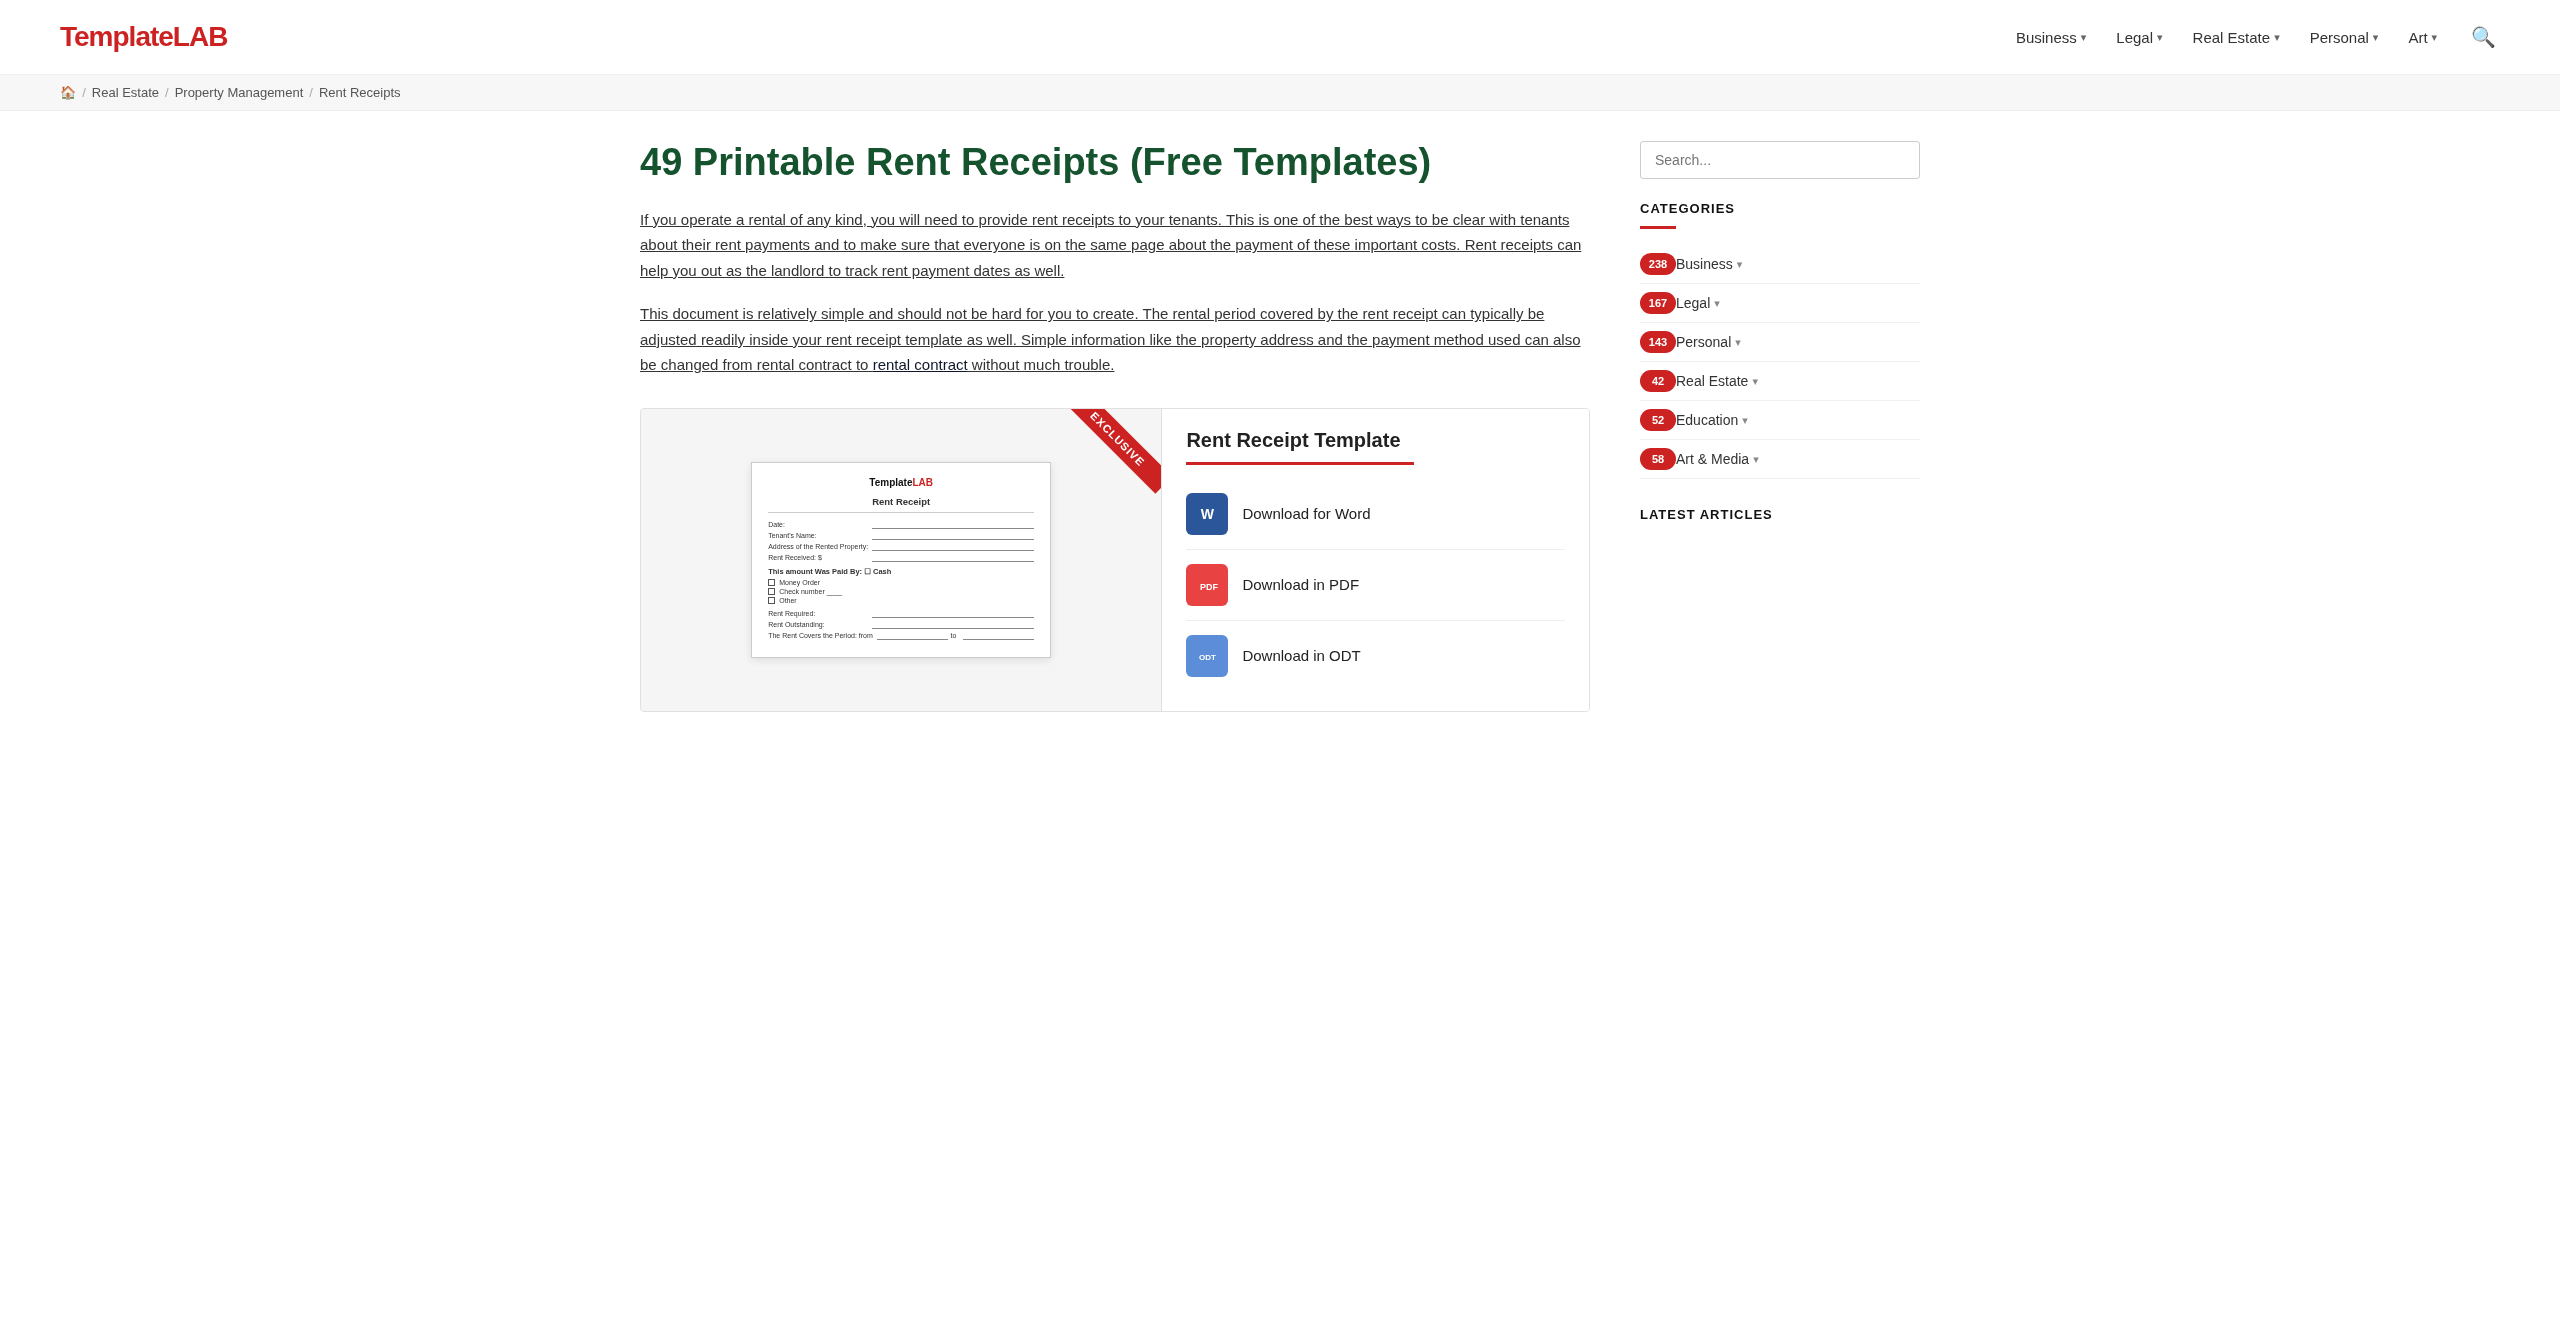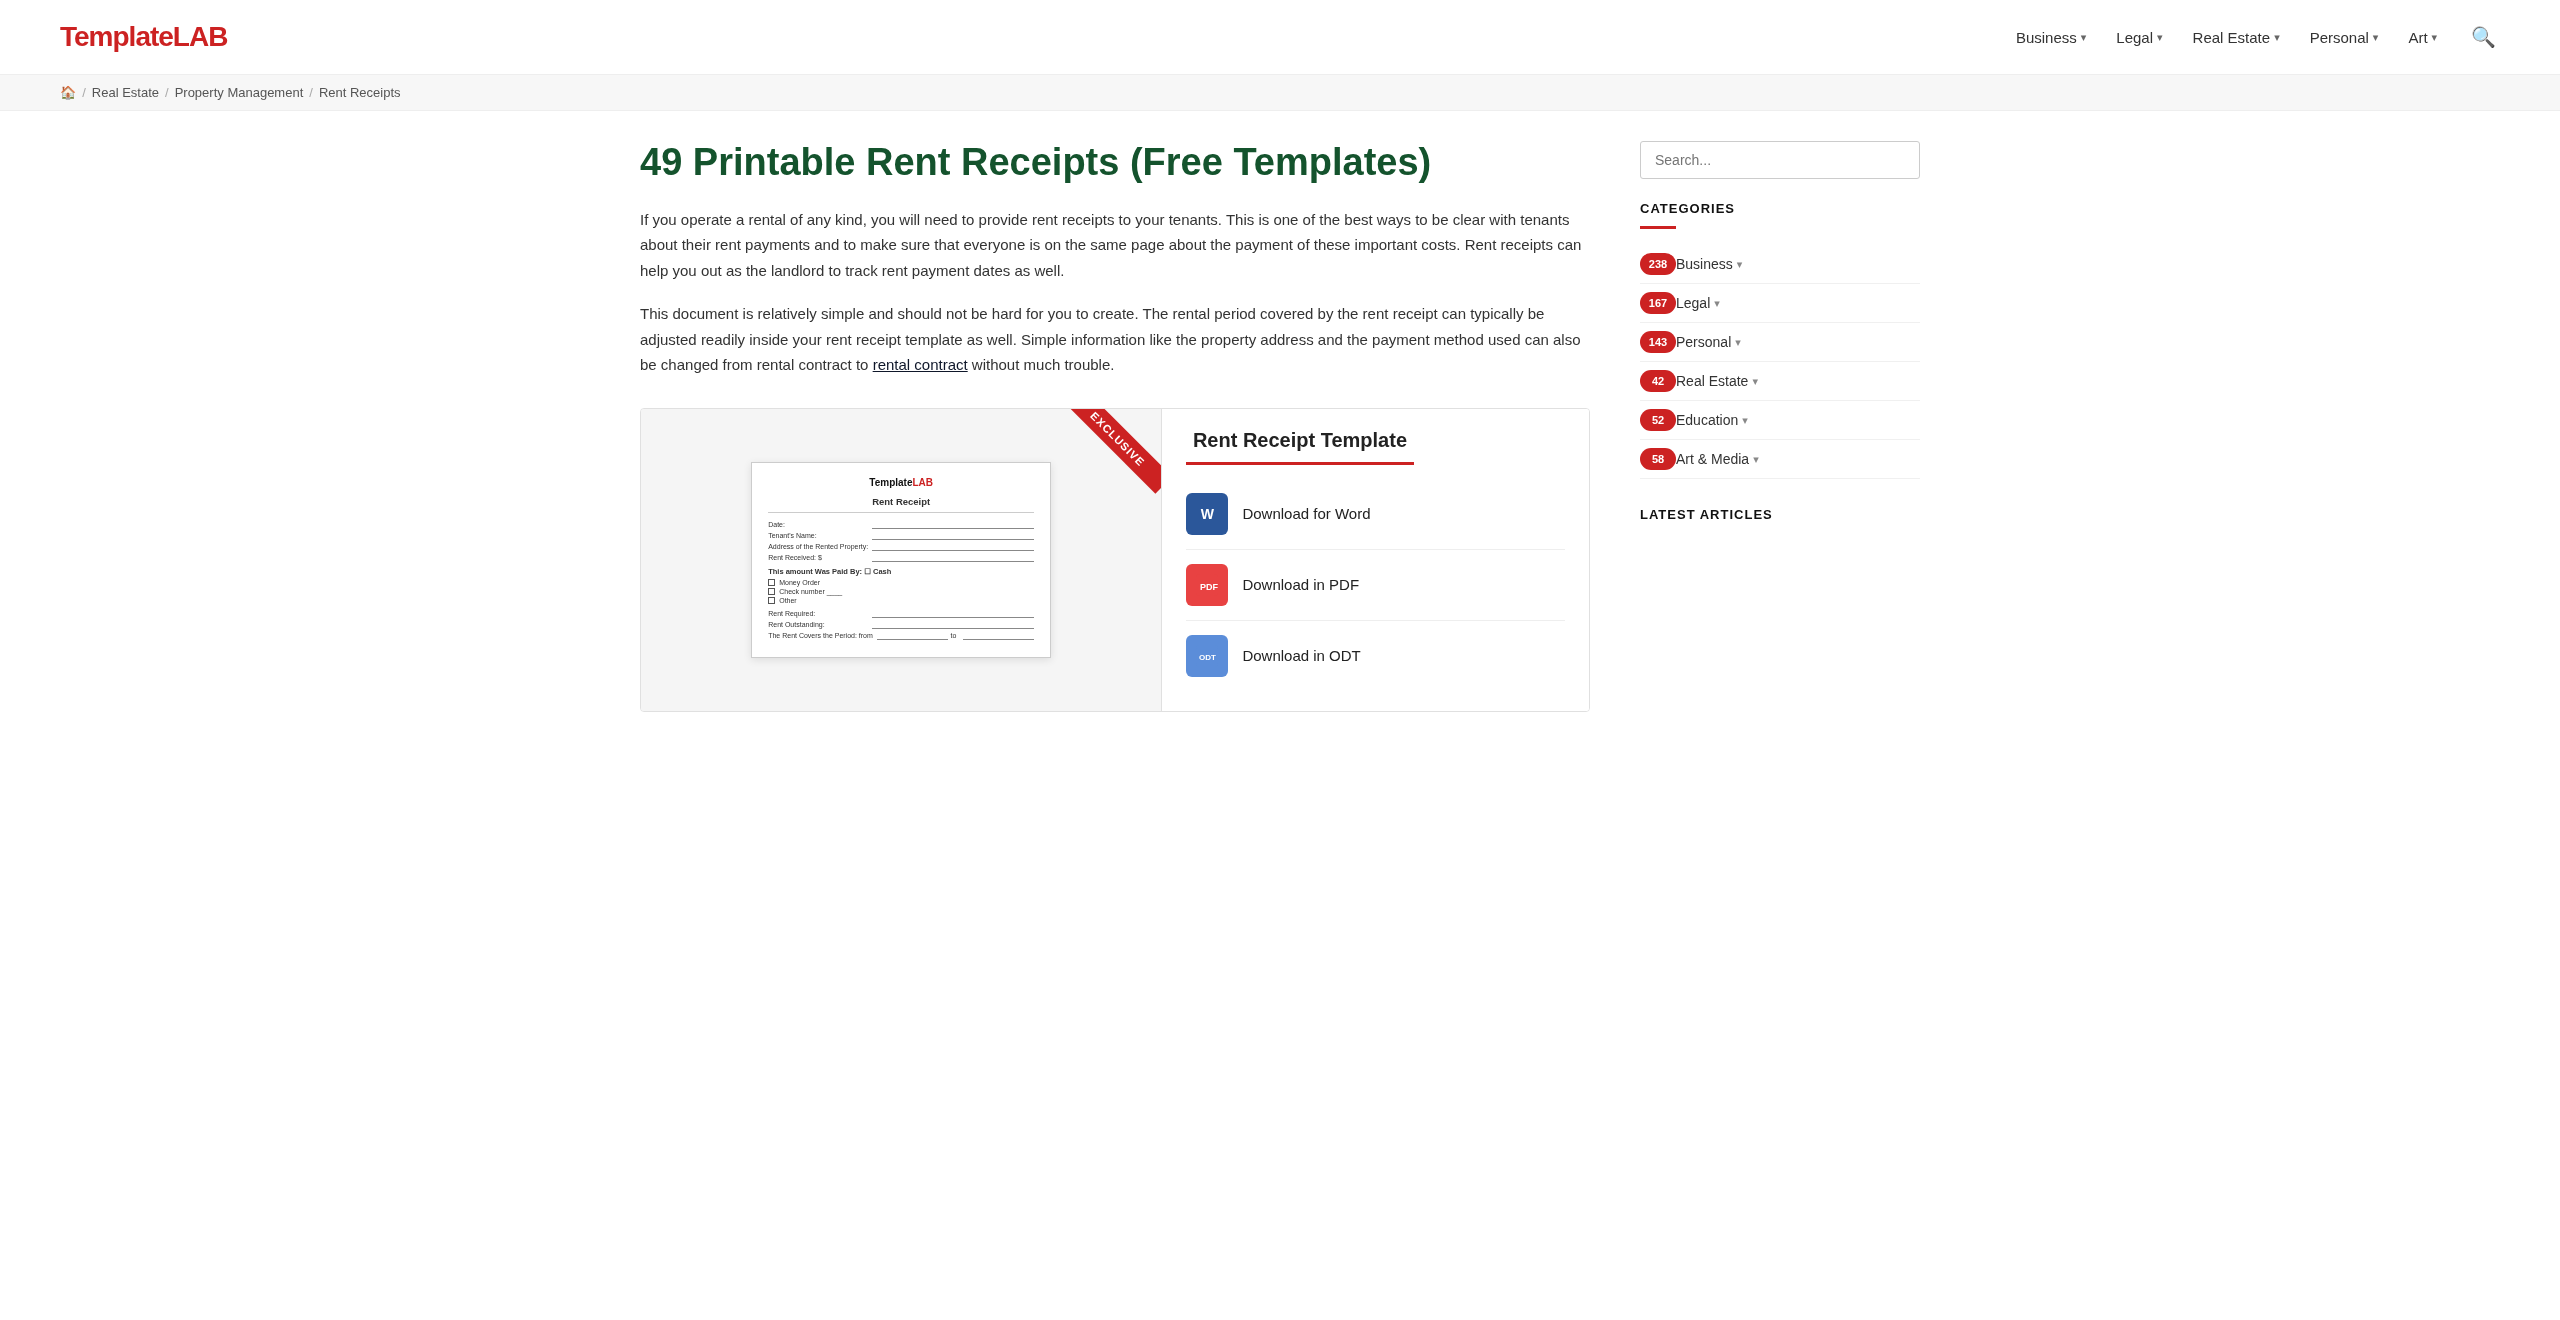--- a/index.html
+++ b/index.html
@@ -74,20 +74,21 @@
       font-weight: 800;
       color: #14532d;
       margin-bottom: 22px;
       line-height: 1.15;
     }
     .body-text {
       font-size: 15px;
       line-height: 1.7;
       color: #333;
       margin-bottom: 18px;
+      text-decoration: underline;
     }
     .inline-link {
       color: #0f172a;
       text-decoration: underline;
       cursor: pointer;
     }
 
     
     #template-card {
       border: 1px solid #e0e0e0;
@@ -185,21 +186,20 @@
       flex-direction: column;
       gap: 0;
     }
     .template-title {
       font-size: 20px;
       font-weight: 700;
       margin-bottom: 14px;
       padding-bottom: 10px;
       border-bottom: 3px solid #cc2222;
       width: 60%;
-      text-align: center;
     }
     .download-btn {
       display: flex;
       align-items: center;
       gap: 14px;
       padding: 14px 0;
       border-bottom: 1px solid #eee;
       cursor: pointer;
       text-decoration: none;
       color: #222;

